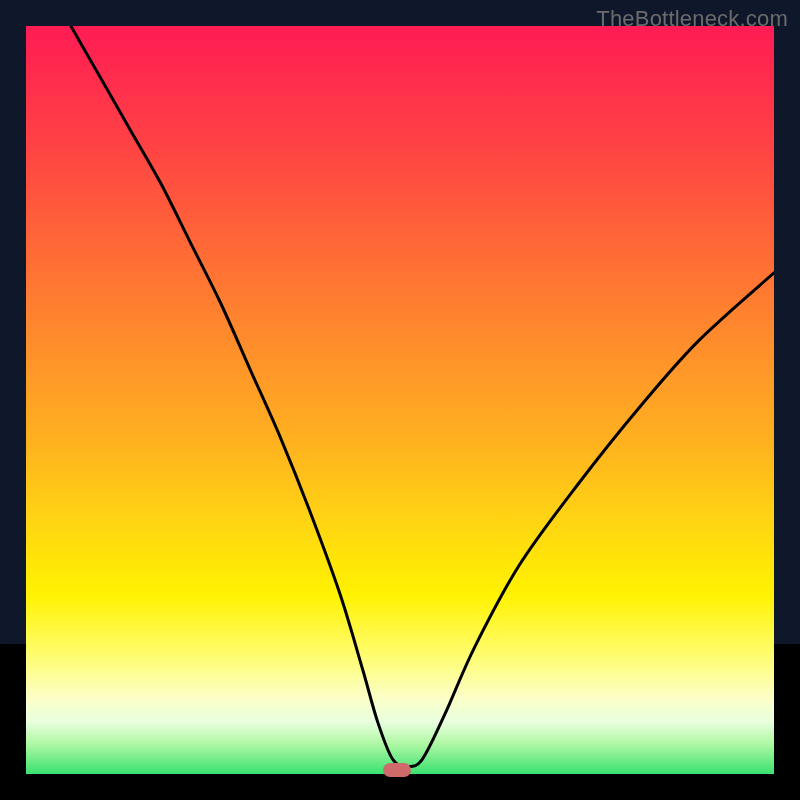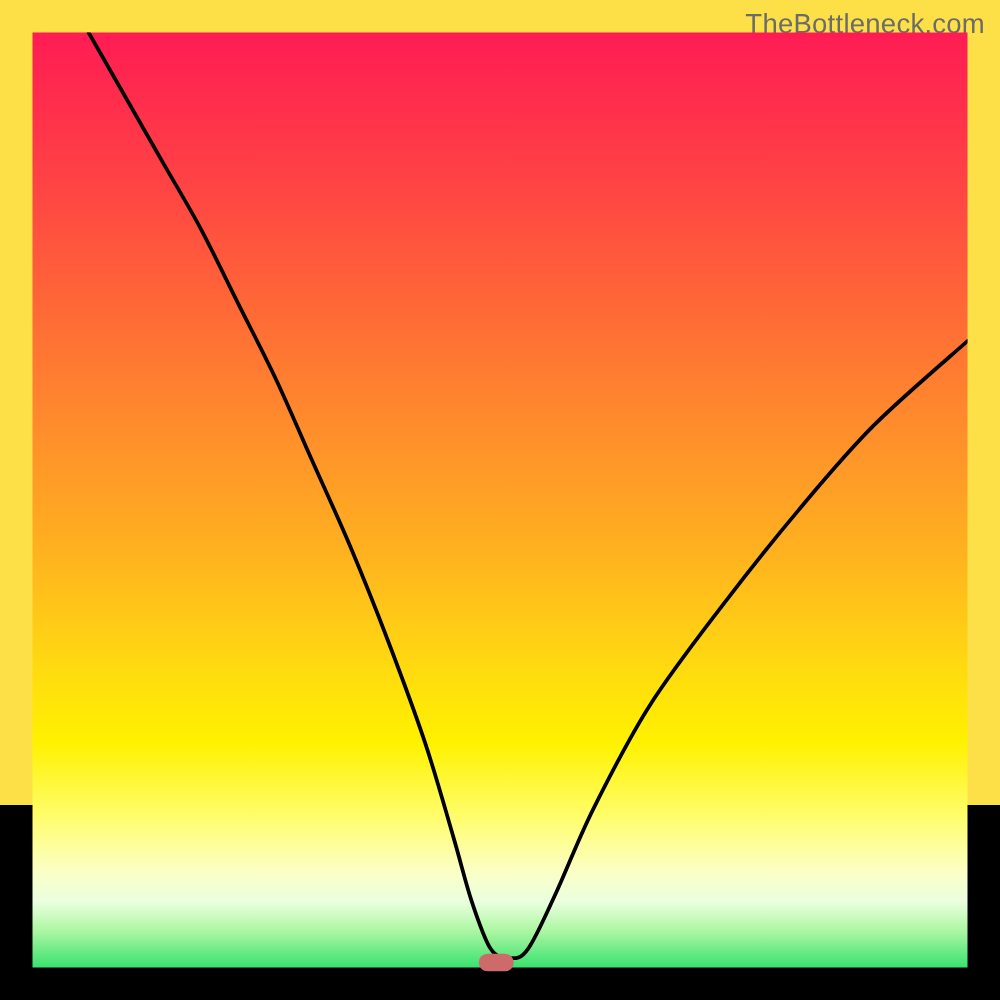--- a/index.html
+++ b/index.html
@@ -8,21 +8,21 @@
     width: 800px;
     height: 800px;
     background: #000;
     font-family: Arial, Helvetica, sans-serif;
     overflow: hidden;
   }
   .frame {
     position: relative;
     width: 800px;
     height: 644px;
-    background: #fde047;
+    background: #0f172a;
   }
   .plot-area {
     position: absolute;
     left: 26px;
     top: 26px;
     width: 748px;
     height: 748px;
   }
   .gradient-bg {
     position: absolute;

